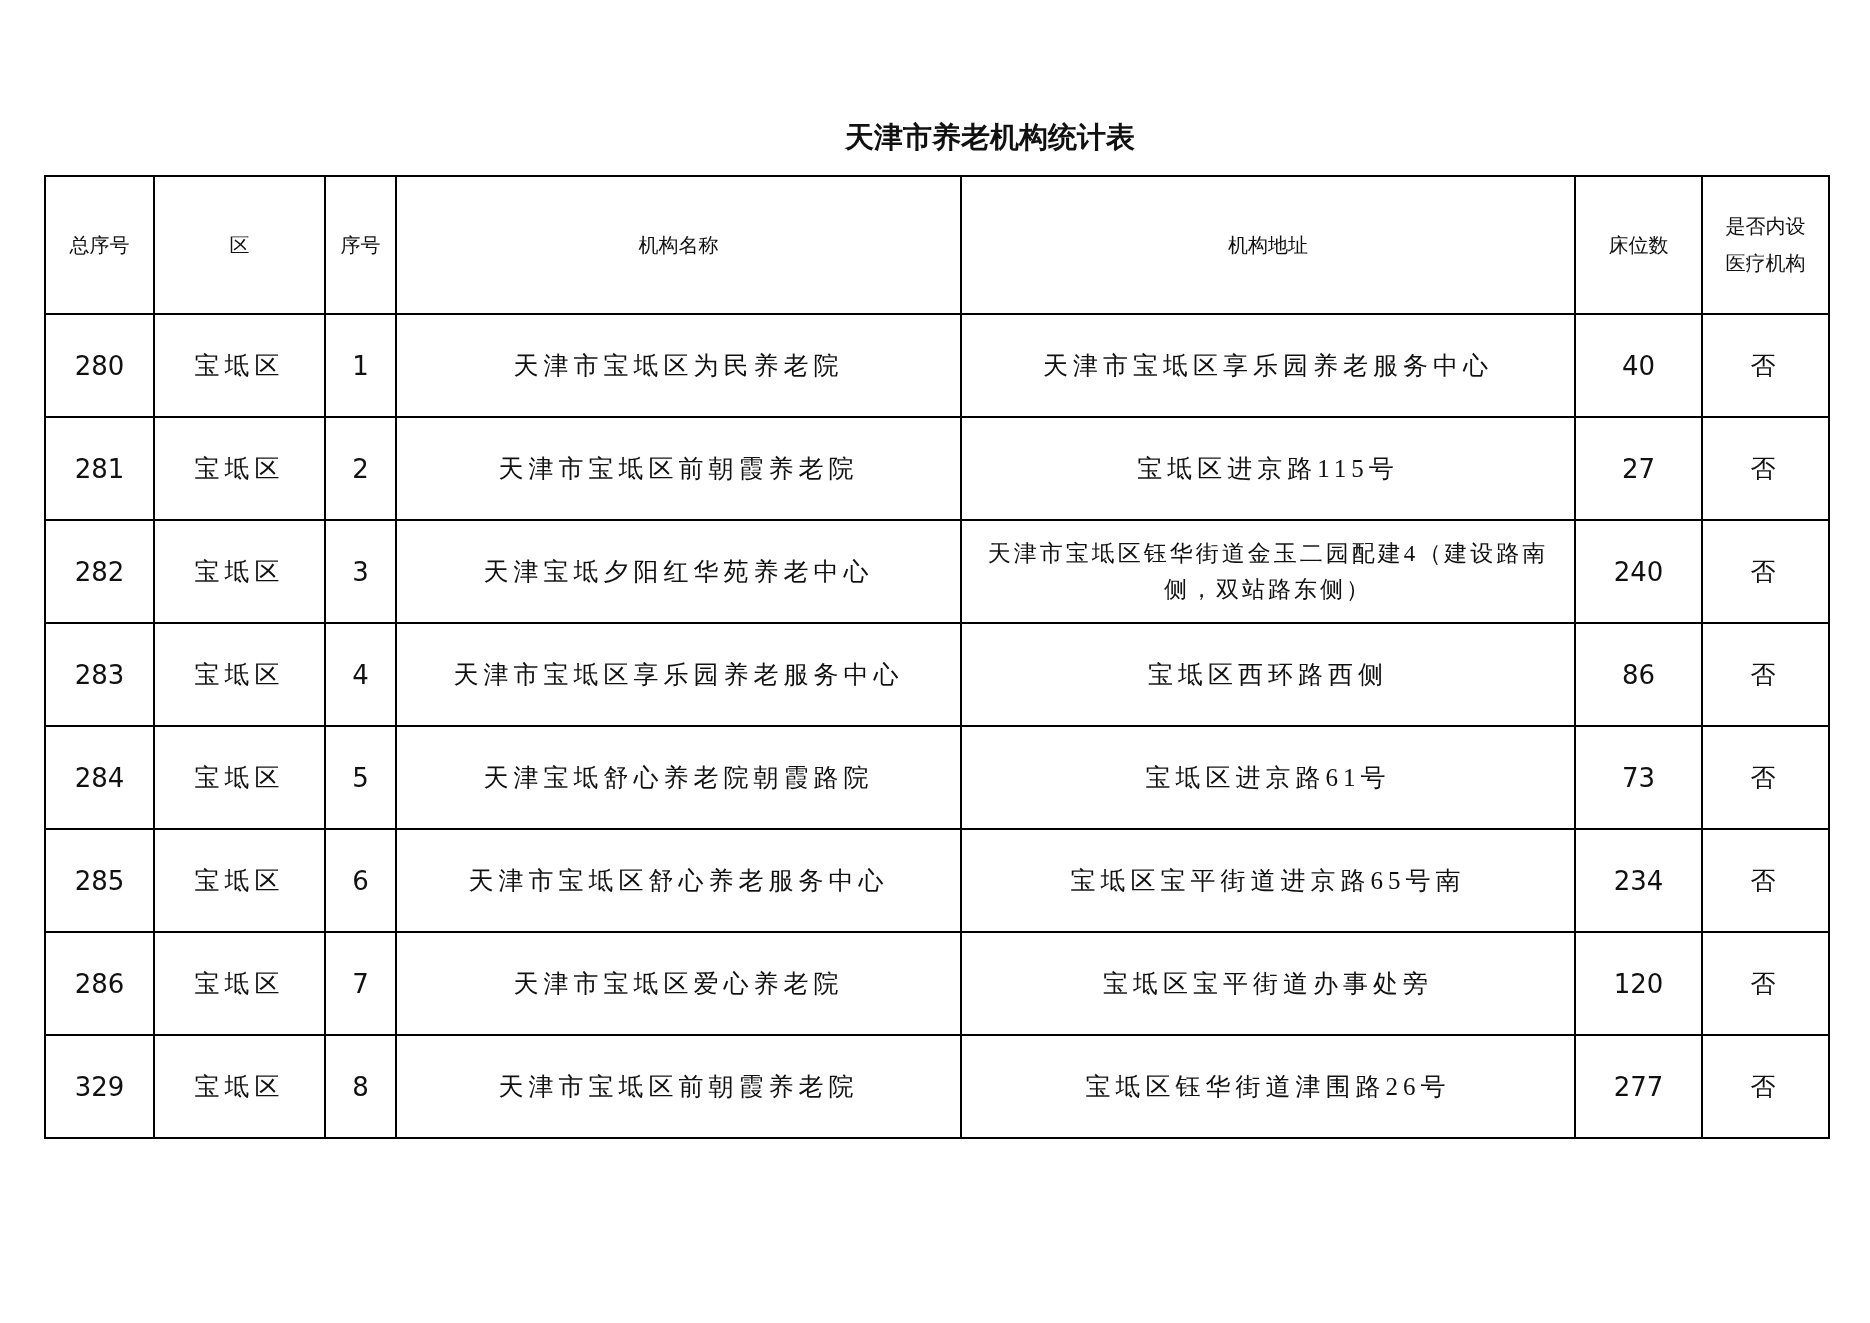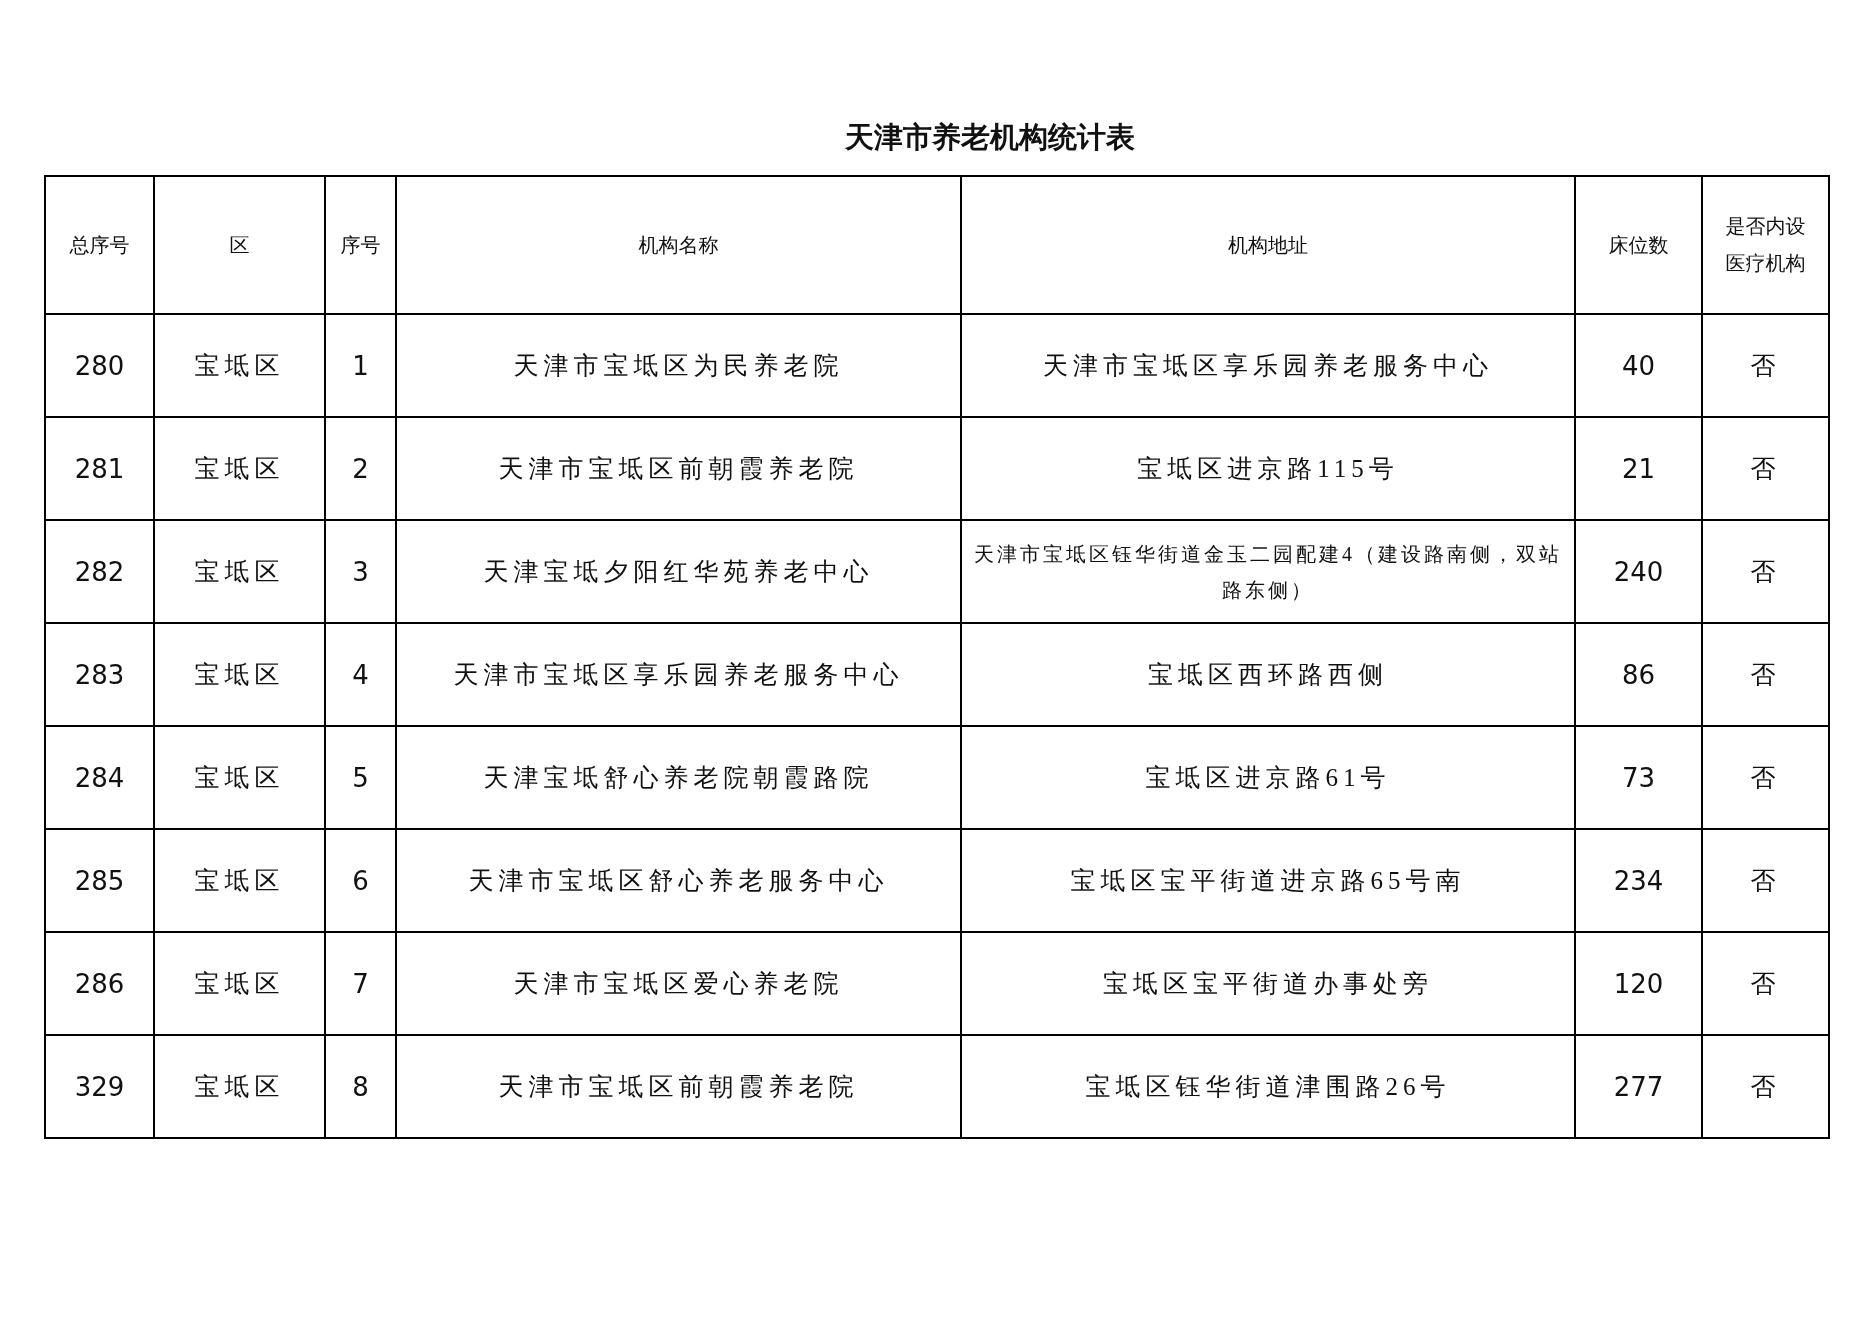--- a/index.html
+++ b/index.html
@@ -102,29 +102,29 @@
       <td>天津市宝坻区享乐园养老服务中心</td>
       <td class="num">40</td>
       <td>否</td>
     </tr>
     <tr>
       <td class="num">281</td>
       <td>宝坻区</td>
       <td class="num">2</td>
       <td>天津市宝坻区前朝霞养老院</td>
       <td>宝坻区进京路115号</td>
-      <td class="num">21</td>
+      <td class="num">27</td>
       <td>否</td>
     </tr>
     <tr>
       <td class="num">282</td>
       <td>宝坻区</td>
       <td class="num">3</td>
       <td>天津宝坻夕阳红华苑养老中心</td>
-      <td style="letter-spacing:3px;font-size:20px;">天津市宝坻区钰华街道金玉二园配建4（建设路南侧，双站路东侧）</td>
+      <td style="letter-spacing:3px;font-size:23px;">天津市宝坻区钰华街道金玉二园配建4（建设路南侧，双站路东侧）</td>
       <td class="num">240</td>
       <td>否</td>
     </tr>
     <tr>
       <td class="num">283</td>
       <td>宝坻区</td>
       <td class="num">4</td>
       <td>天津市宝坻区享乐园养老服务中心</td>
       <td>宝坻区西环路西侧</td>
       <td class="num">86</td>

